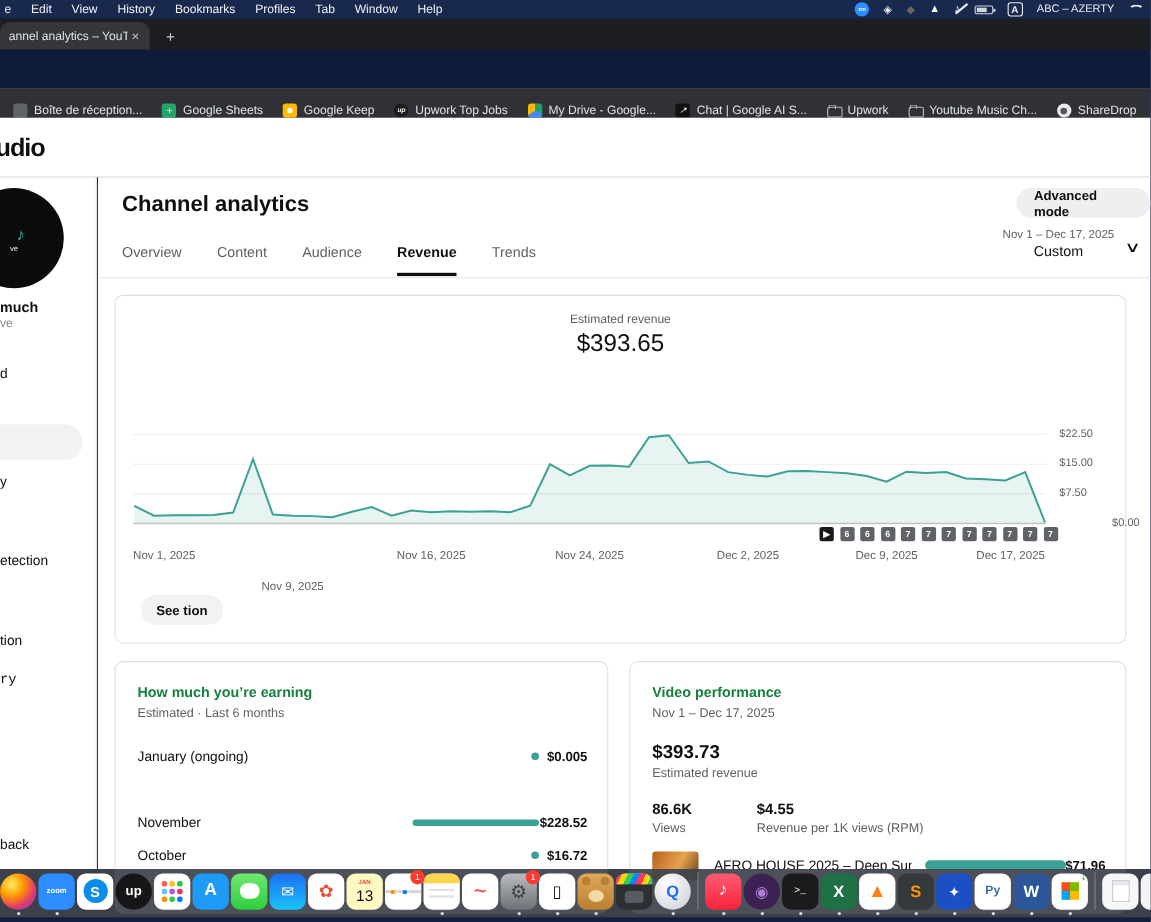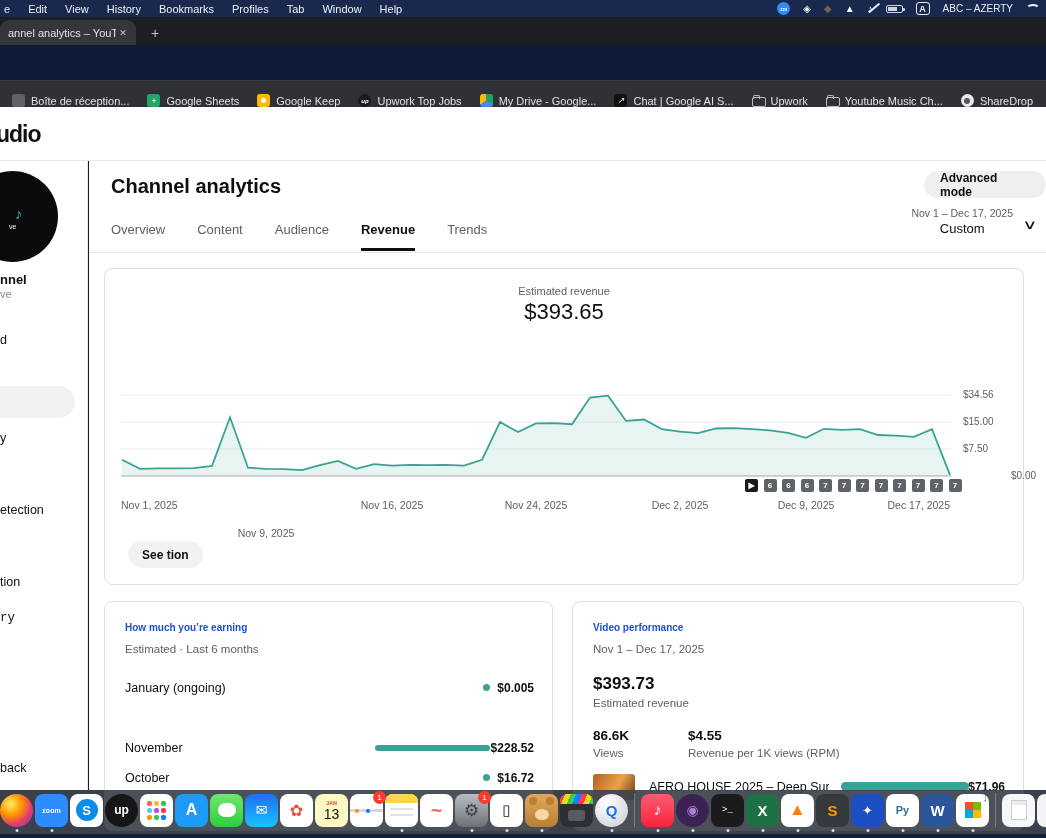--- a/index.html
+++ b/index.html
@@ -96,21 +96,21 @@
   #chart-plot { position:absolute; left:16px; top:108px; width:830px; height:102px; }
   .ylab { position:absolute; left:858px; font-size:10px; color:#606060; }
   .xlab { position:absolute; top:230px; font-size:10.5px; color:#606060; width:70px; }
   .badge-row-item { position:absolute; top:210px; width:13px; height:13px; background:#5f6368; border-radius:2px; color:#fff; font-size:8px; font-weight:bold; display:flex; align-items:center; justify-content:center; cursor:pointer; }
   .badge-play { background:#1a1a1a; }
   #see-more { position:absolute; left:23px; top:272px; height:27px; padding:0 14px; background:#f2f2f2; border-radius:14px; display:flex; align-items:center; font-size:12px; font-weight:bold; color:#0f0f0f; }
 
   
   #earn-card { left:15px; top:440px; width:449px; height:230px; }
   #vid-card { left:483px; top:440px; width:452px; height:230px; }
-  .card-title { position:absolute; left:20px; top:20px; font-size:10px; font-weight:bold; color:#1d4ed8; }
+  .card-title { position:absolute; left:20px; top:20px; font-size:13px; font-weight:bold; color:#15803d; }
   .card-sub { position:absolute; left:20px; top:41px; font-size:11.5px; color:#606060; }
   .earn-row { position:absolute; left:20px; width:409px; height:20px; }
   .earn-label { position:absolute; left:0; top:3px; font-size:12.5px; color:#0f0f0f; }
   .earn-bar { position:absolute; top:7px; height:6px; border-radius:3px; background:var(--teal); }
   .earn-dot { position:absolute; top:6px; width:7px; height:7px; border-radius:50%; background:var(--teal); }
   .earn-val { position:absolute; right:0; top:3px; font-size:12px; font-weight:bold; color:#0f0f0f; text-align:right; }
   #vp-revenue { position:absolute; left:20px; top:72px; font-size:17px; font-weight:bold; color:#0f0f0f; }
   #vp-revenue-label { position:absolute; left:20px; top:95px; font-size:11.5px; color:#606060; }
   #vp-views { position:absolute; left:20px; top:126px; font-size:13.5px; font-weight:bold; color:#0f0f0f; }
   #vp-views-label { position:absolute; left:20px; top:145px; font-size:11.5px; color:#606060; }
@@ -254,21 +254,21 @@
       <span>Search across your channel</span>
     </div>
     <div id="feedback-btn"></div>
   </div>
 
   <div id="sidebar">
     <div id="sb-avatar">
       <span id="sb-avatar-note">♪</span>
       <span id="sb-avatar-txt">ve</span>
     </div>
-    <div class="sb-frag" id="sb-channel-frag">nnel</div>
+    <div class="sb-frag" id="sb-channel-frag">much</div>
     <div class="sb-frag" id="sb-name-frag">ve</div>
     <div id="sb-active-pill"></div>
   <div class="sb-frag" style="top: 172px;">d</div>
       <div class="sb-frag" style="top: 270px;">y</div>
       <div class="sb-frag" style="top: 342px;">etection</div>
       <div class="sb-frag" style="top: 414px;">tion</div>
       <div class="sb-frag" style="top: 450px; font-family: Liberation Mono, monospace;">ry</div>
       <div class="sb-frag" style="top: 600px;">back</div>
     </div>
 
@@ -294,21 +294,21 @@
       <div id="chart-total">$393.65</div>
       <svg id="chart-plot" viewBox="0 0 830 102" preserveAspectRatio="none">
           <line x1="0" x2="830" y1="18" y2="18" stroke="#ededed" stroke-width="1"></line>
           <line x1="0" x2="830" y1="45" y2="45" stroke="#ededed" stroke-width="1"></line>
           <line x1="0" x2="830" y1="72" y2="72" stroke="#ededed" stroke-width="1"></line>
           <line x1="0" x2="830" y1="99" y2="99" stroke="#c7c7c7" stroke-width="1.4"></line>
           <path d="M1.0,82.8 L19.0,91.8 L37.0,91.4 L55.0,91.4 L73.0,91.1 L91.0,88.9 L109.0,40.3 L127.0,90.7 L145.0,91.8 L163.0,92.2 L181.0,93.2 L199.0,88.2 L217.0,83.9 L235.0,91.8 L253.0,87.1 L271.0,88.6 L289.0,87.8 L307.0,88.2 L325.0,87.8 L343.0,88.6 L361.0,82.8 L379.0,45.0 L397.0,55.1 L415.0,46.4 L433.0,46.1 L451.0,47.2 L469.0,20.5 L487.0,18.7 L505.0,43.9 L523.0,42.5 L541.0,52.2 L559.0,54.7 L577.0,56.2 L595.0,51.5 L613.0,51.1 L631.0,52.2 L649.0,53.3 L667.0,55.8 L685.0,60.8 L703.0,51.8 L721.0,52.9 L739.0,52.2 L757.0,58.0 L775.0,58.7 L793.0,59.8 L811.0,52.2 L829.0,97.9 L829,99 L1,99 Z" fill="rgba(58,162,148,0.12)" stroke="none"></path>
           <polyline points="1.0,82.8 19.0,91.8 37.0,91.4 55.0,91.4 73.0,91.1 91.0,88.9 109.0,40.3 127.0,90.7 145.0,91.8 163.0,92.2 181.0,93.2 199.0,88.2 217.0,83.9 235.0,91.8 253.0,87.1 271.0,88.6 289.0,87.8 307.0,88.2 325.0,87.8 343.0,88.6 361.0,82.8 379.0,45.0 397.0,55.1 415.0,46.4 433.0,46.1 451.0,47.2 469.0,20.5 487.0,18.7 505.0,43.9 523.0,42.5 541.0,52.2 559.0,54.7 577.0,56.2 595.0,51.5 613.0,51.1 631.0,52.2 649.0,53.3 667.0,55.8 685.0,60.8 703.0,51.8 721.0,52.9 739.0,52.2 757.0,58.0 775.0,58.7 793.0,59.8 811.0,52.2 829.0,97.9" fill="none" stroke="#3aa294" stroke-width="1.8"></polyline>
         </svg>
       <div id="see-more">See tion</div>
-    <div class="ylab" style="top: 120px;">$34.56</div>
+    <div class="ylab" style="top: 120px;">$22.50</div>
         <div class="ylab" style="top: 147px;">$15.00</div>
         <div class="ylab" style="top: 174px;">$7.50</div>
         <div class="ylab" style="top: 201px; padding-left: 48px;">$0.00</div>
         <div class="xlab" style="left: 16px; text-align: left;">Nov 1, 2025</div>
         <div class="xlab" style="left: 126px; text-align: center; margin-top: 28px;">Nov 9, 2025</div>
         <div class="xlab" style="left: 252px; text-align: center;">Nov 16, 2025</div>
         <div class="xlab" style="left: 396px; text-align: center;">Nov 24, 2025</div>
         <div class="xlab" style="left: 540px; text-align: center;">Dec 2, 2025</div>
         <div class="xlab" style="left: 666px; text-align: center;">Dec 9, 2025</div>
         <div class="xlab" style="left: 781px; text-align: right; width: 64px;">Dec 17, 2025</div>

